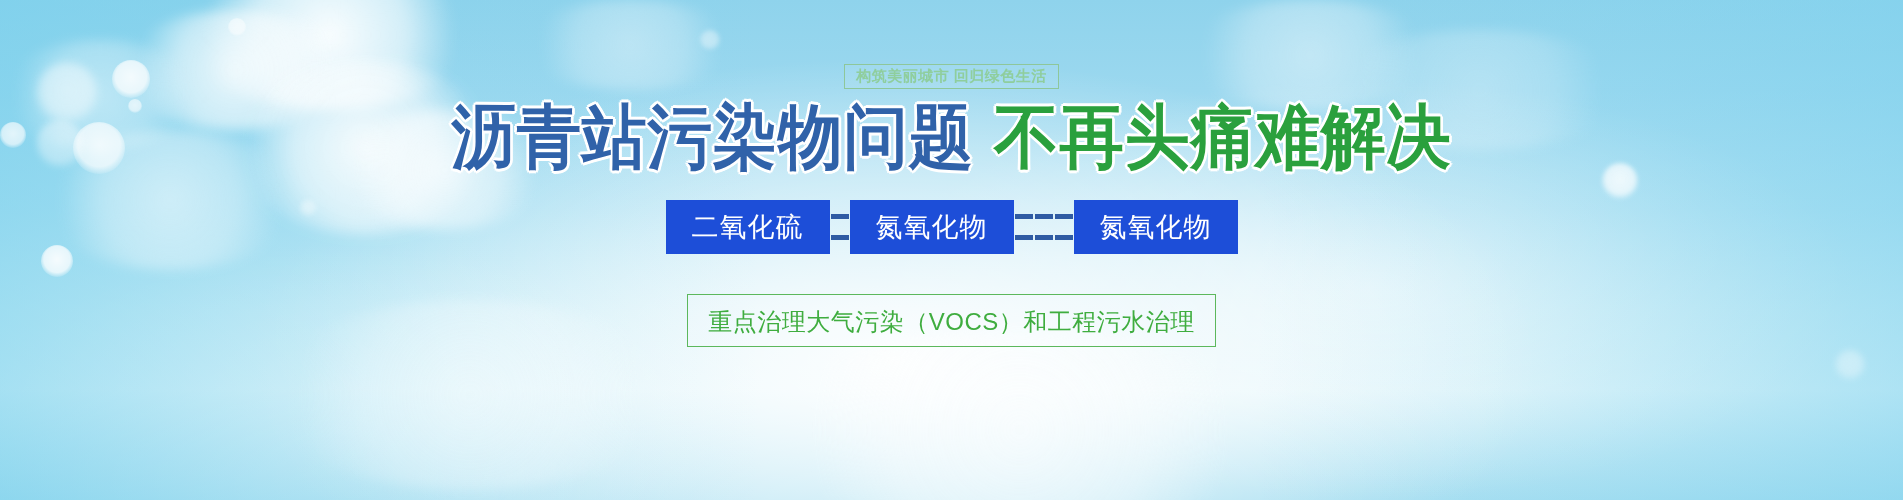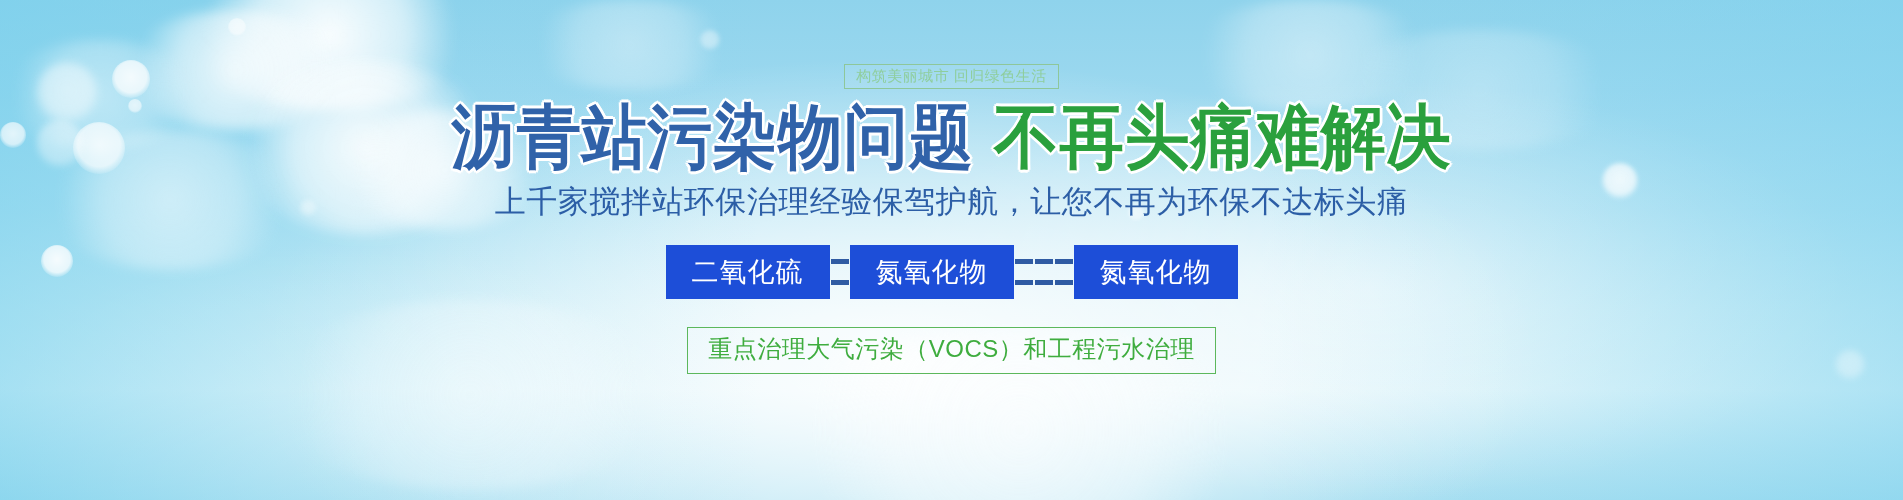--- a/index.html
+++ b/index.html
@@ -107,20 +107,21 @@
   .tagline-box {
     margin-top: 64px;
     border: 1px solid #8ec79a;
     padding: 3px 11px 5px;
     color: #8fce9d;
     font-size: 15px;
     line-height: 1;
     letter-spacing: .5px;
     white-space: nowrap;
     background: rgba(255,255,255,0.06);
+    font-weight: bold;
   }
 
   .headline {
     margin-top: 13px;
     font-size: 70px;
     line-height: 1;
     font-weight: 900;
     white-space: nowrap;
     letter-spacing: 1px;
     font-family: "DejaVu Sans", "Liberation Sans", sans-serif;
@@ -182,26 +183,26 @@
     position: absolute;
     left: 1px;
     width: 18px;
     height: 5px;
     background: #2f5ba3;
   }
   .sep::before { top: 14px; }
   .sep::after  { bottom: 14px; }
 
   .footnote-box {
-    margin-top: 28px;
+    margin-top: 40px;
     border: 1px solid #5cb85c;
     color: #3fad3f;
     font-size: 24px;
     line-height: 1;
-    padding: 9px 20px 12px;
+    padding: 15px 20px 12px;
     white-space: nowrap;
     letter-spacing: .5px;
     background: rgba(255,255,255,0.10);
   }
 </style>
 </head>
 <body>
 
 <div class="banner">
 
@@ -238,21 +239,20 @@
   <div class="bokeh b14"></div>
 
   <div class="content">
 
     <div class="tagline-box">构筑美丽城市 回归绿色生活</div>
 
     <div class="headline">
       <span class="hl-blue">沥青站污染物问题</span><span class="hl-gap"></span><span class="hl-green">不再头痛难解决</span>
     </div>
 
-    <div class="subtitle">上千家搅拌站环保治理经验保驾护航，让您不再为环保不达标头痛</div>
 
     <div class="pill-row">
       <div class="pill">二氧化硫</div>
       <div class="sep"></div>
       <div class="pill">氮氧化物</div>
       <div class="sep"></div>
       <div class="sep"></div>
       <div class="sep"></div>
       <div class="pill">氮氧化物</div>
     </div>

